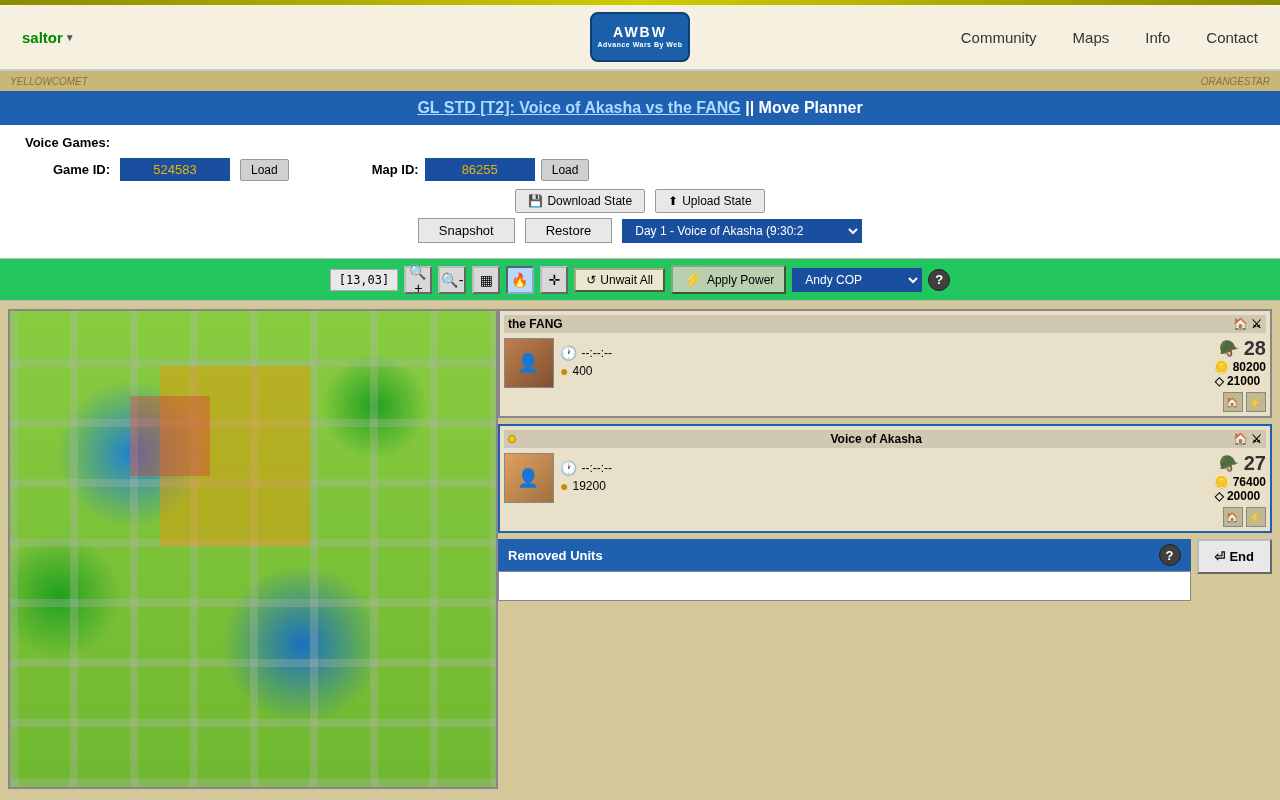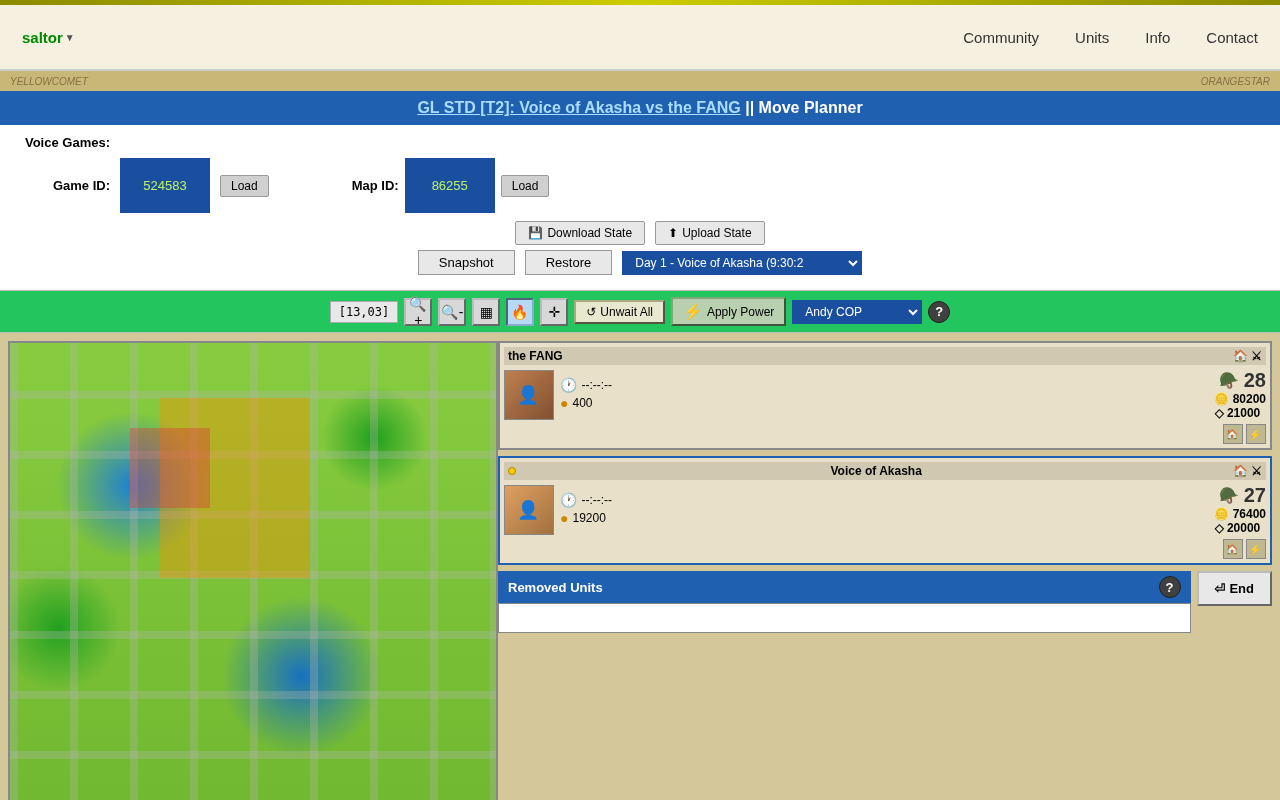--- a/index.html
+++ b/index.html
@@ -82,25 +82,25 @@
       background: #1a4fa0;
       color: white;
       border: 1px solid #1a4fa0;
       padding: 3px 8px;
       font-size: 13px;
       width: 220px;
       cursor: pointer;
     }
     .input-id {
       background: #1a4fa0;
-      color: #bef264;
+      color: #eab308;
       border: 1px solid #1a4fa0;
-      padding: 19px 8px;
-      font-size: 13px;
-      width: 90px;
+      padding: 3px 8px;
+      font-size: 13px;
+      width: 110px;
       text-align: center;
     }
     .btn-load {
       background: #d0d0d0;
       border: 1px solid #999;
       padding: 3px 10px;
       font-size: 12px;
       cursor: pointer;
       border-radius: 2px;
     }
@@ -427,23 +427,31 @@
 <body>
 
 <div class="top-border"></div>
 <div class="navbar">
   <div class="navbar-wrapper">
     <div class="user-dropdown">
       <span class="user-link">saltor</span>
       <span class="dropdown-arrow">▼</span>
     </div>
   </div>
+  <div style="position:absolute;left:50%;transform:translateX(-50%);">
+    <div class="navbar-logo-img">
+      <div style="text-align:center;line-height:1.2;">
+        <div style="font-size:14px;font-weight:900;letter-spacing:2px;">AWBW</div>
+        <div style="font-size:7px;letter-spacing:0.5px;">Advance Wars By Web</div>
+      </div>
+    </div>
+  </div>
   <div class="navbar-right">
     <a class="nav-link">Community</a>
-    <a class="nav-link">Units</a>
+    <a class="nav-link">Maps</a>
     <a class="nav-link">Info</a>
     <a class="nav-link">Contact</a>
   </div>
 </div>
 
 <div class="world-stripe">
   <span>YELLOWCOMET</span>
   <span>ORANGESTAR</span>
 </div>
 

